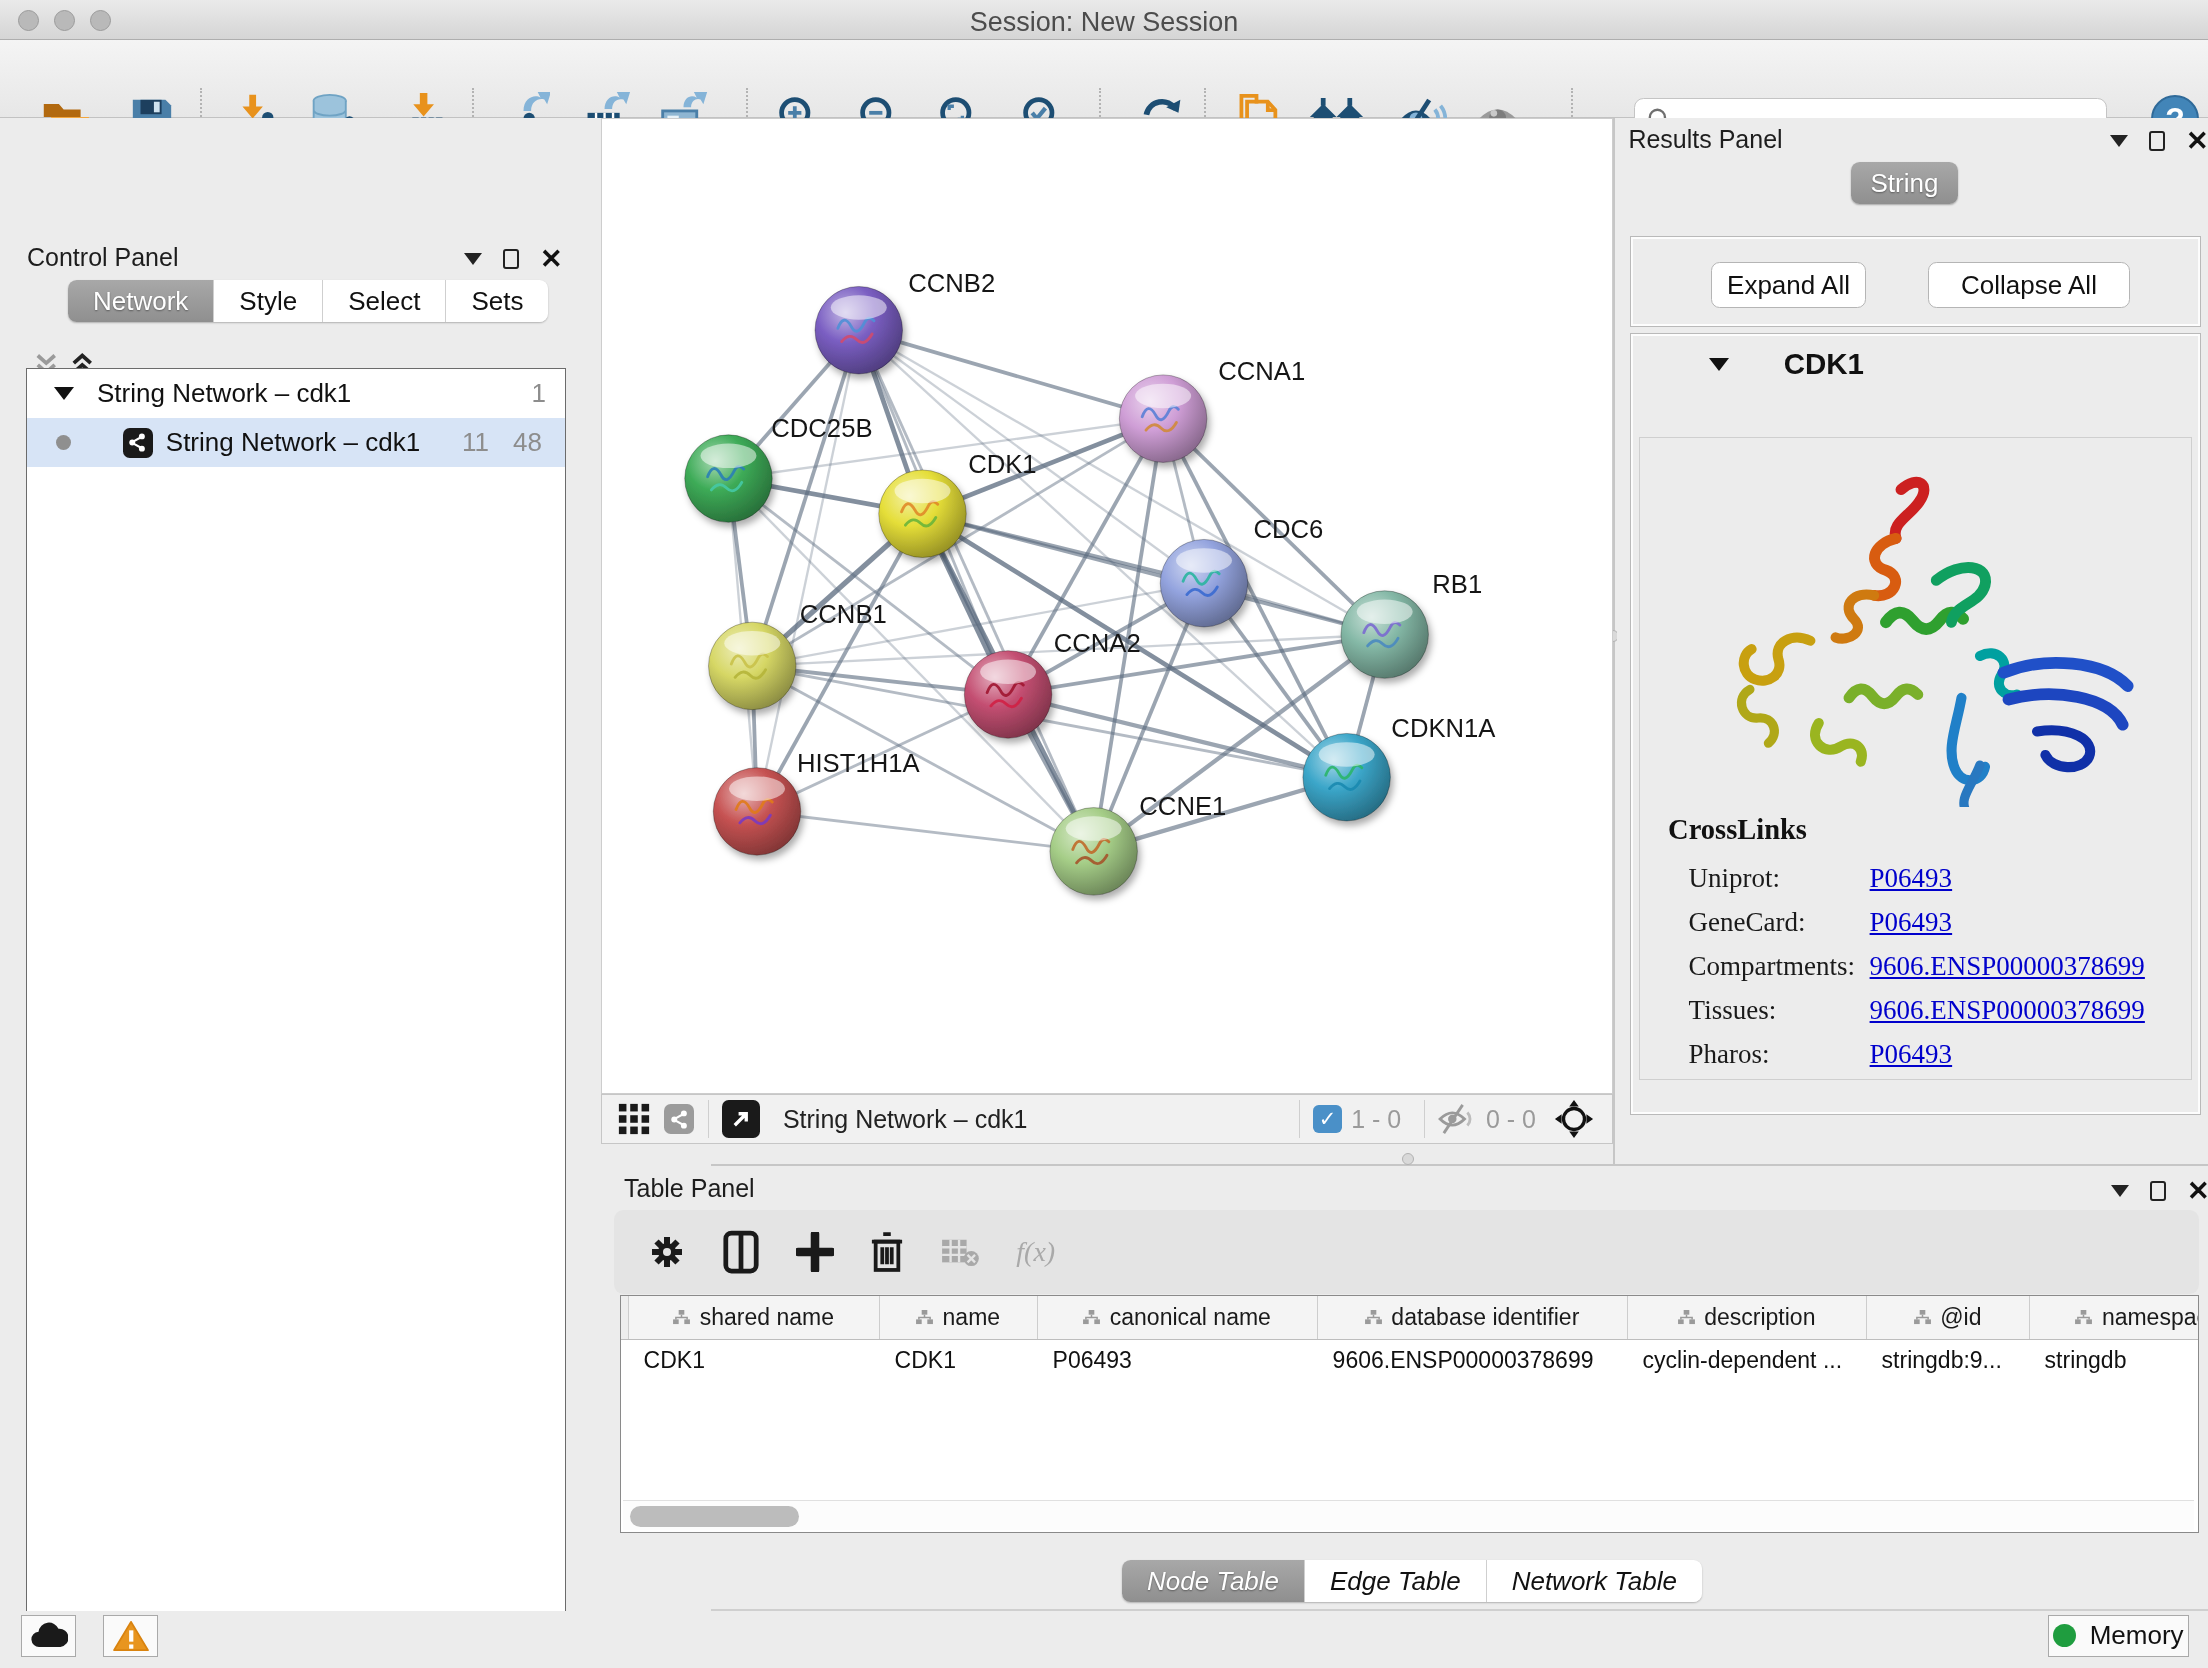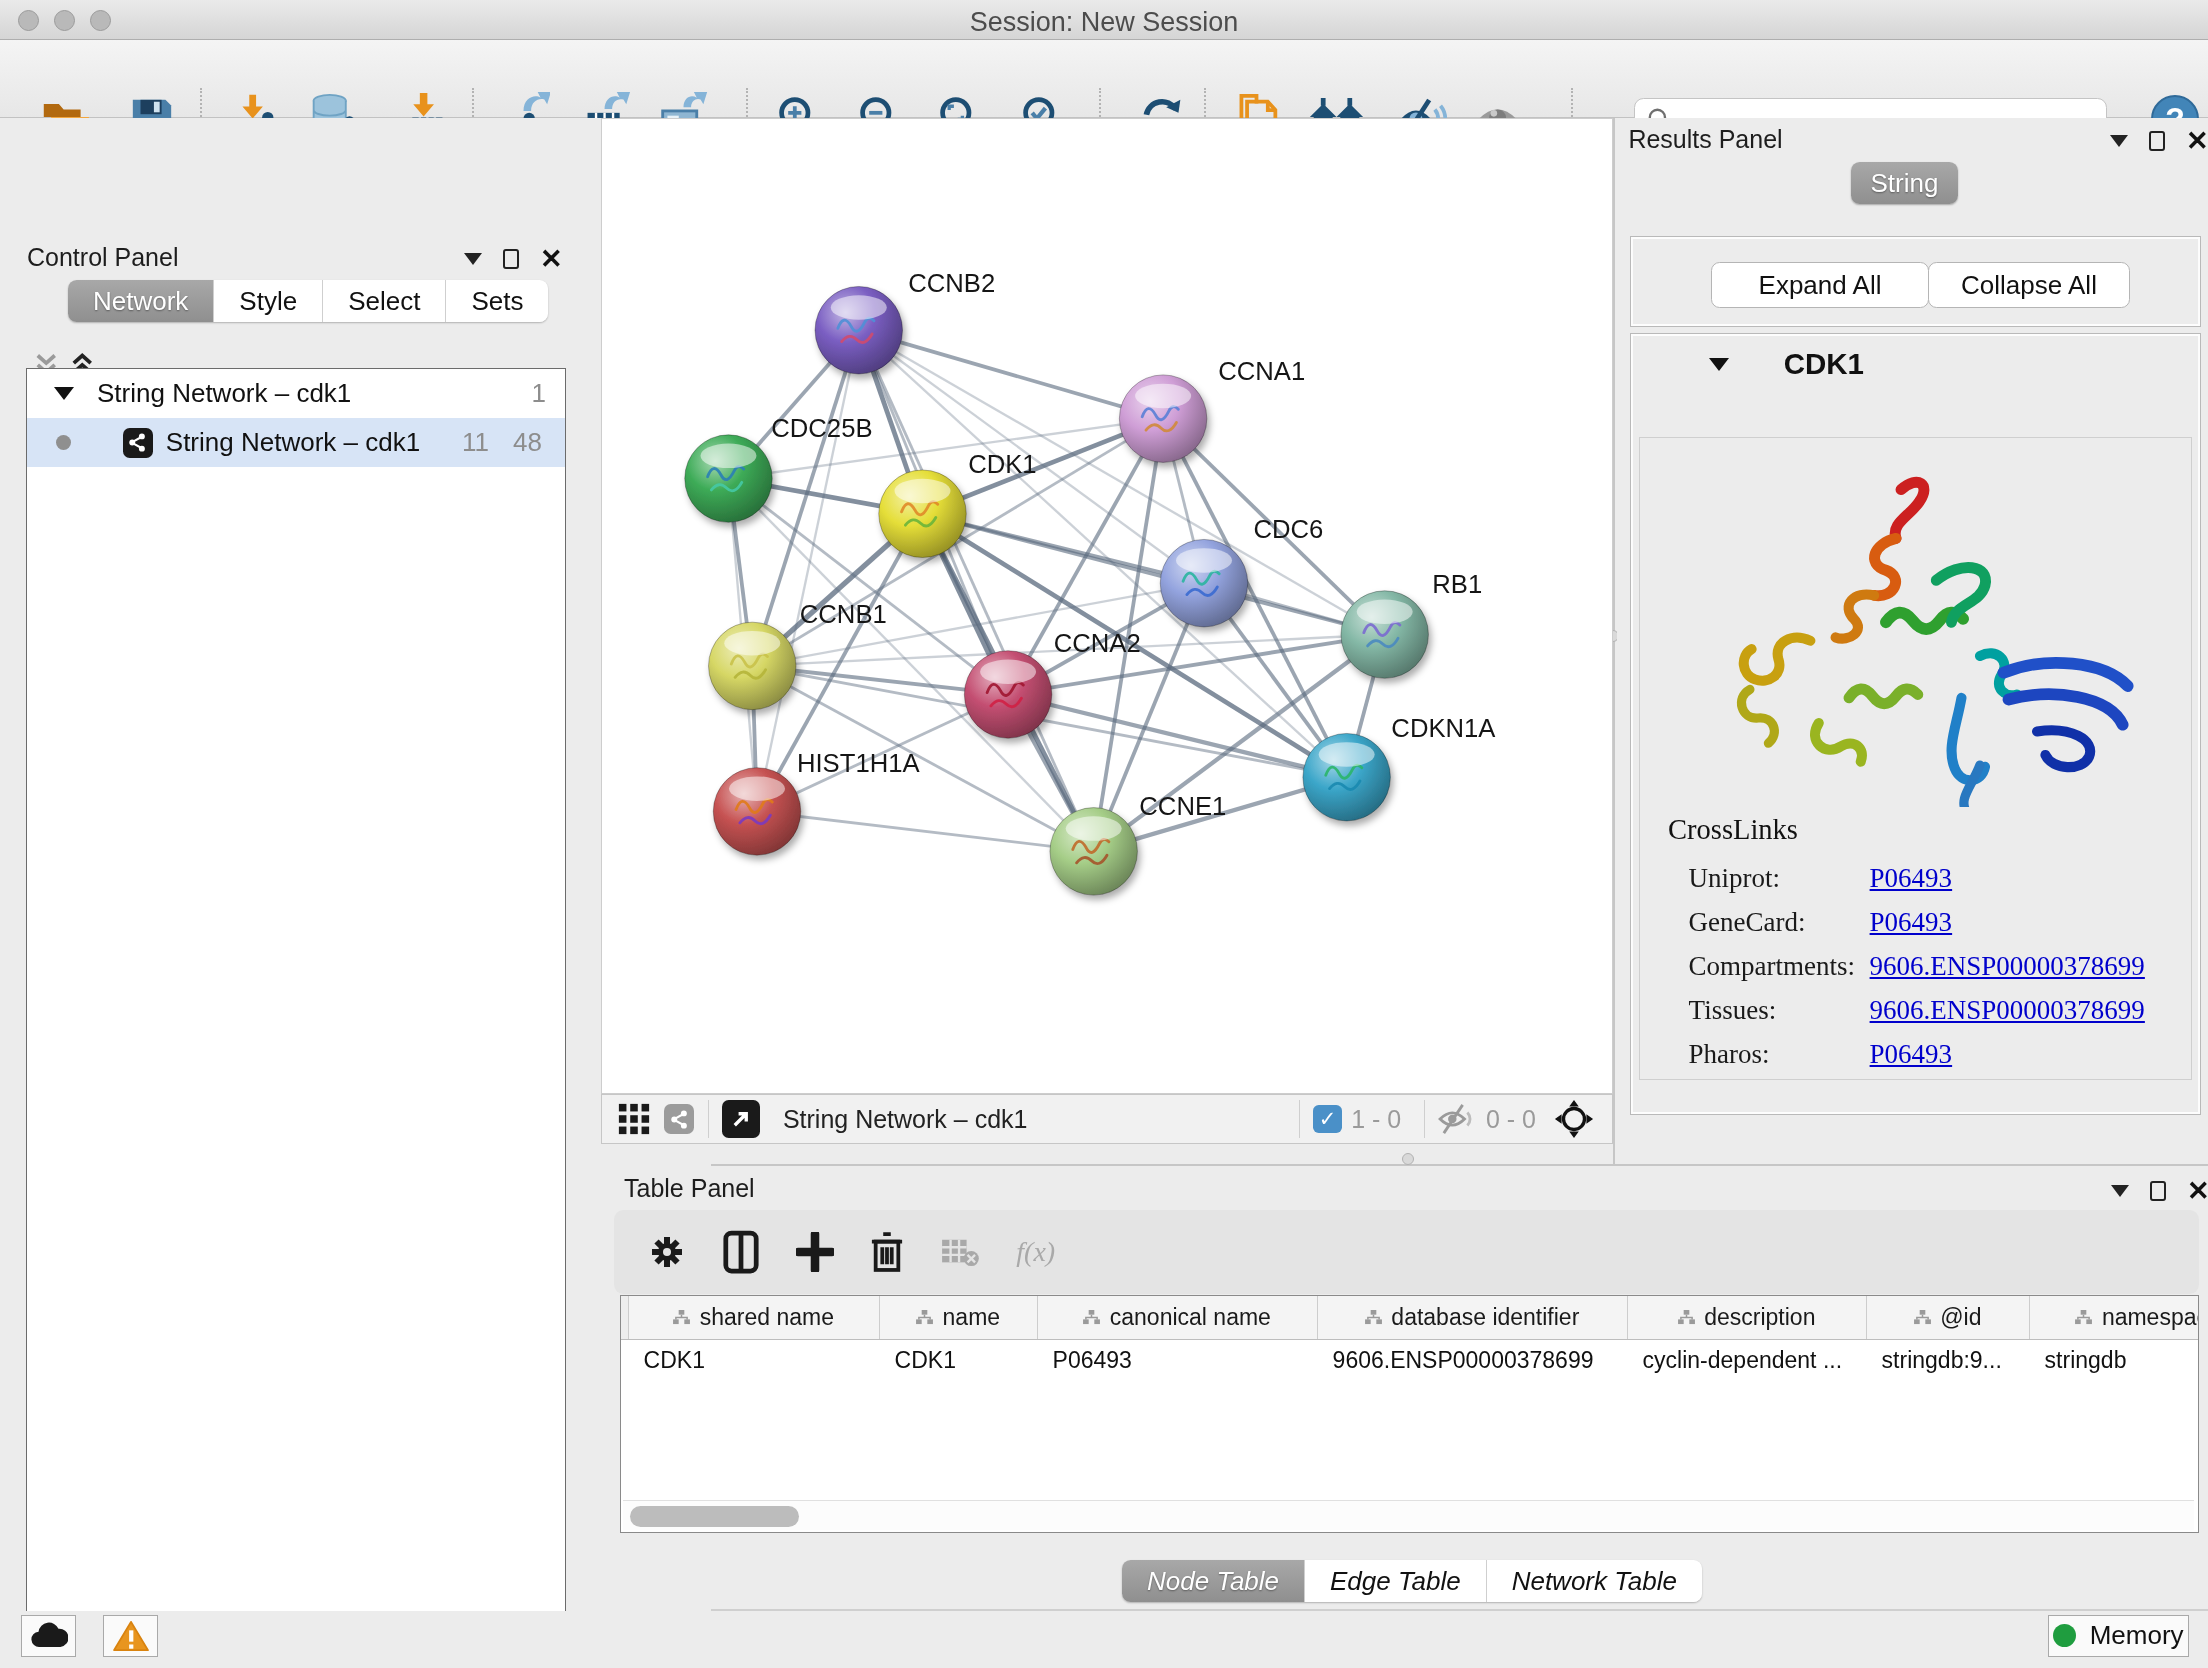--- a/index.html
+++ b/index.html
@@ -82,21 +82,21 @@
     border:1.9px solid #b9b9b9; box-shadow:inset 0 0 0 1.9px #fdfdfd; }
   .rp-btn { position:absolute; top:25px; height:46px; background:#fff; border:1.9px solid #b5b5b5; border-radius:8.6px;
     font-size:26px; color:#111; display:flex; align-items:center; justify-content:center; }
   .rp-box2 { position:absolute; left:1630px; top:333px; width:571px; height:782px; background:#ececec;
     border:1.9px solid #b9b9b9; box-shadow:inset 0 0 0 1.9px #fdfdfd; }
   .rp-genehdr { position:absolute; left:5.7px; top:5.7px; right:5.7px; height:49px; display:flex; align-items:center; }
   .rp-gene { font-size:29.5px; font-weight:bold; color:#111; margin-left:55px; }
   .rp-descrow { position:absolute; left:7.6px; top:57px; right:7.6px; height:46px; border:1px solid #cfcfcf; border-bottom:none;
     display:flex; align-items:center; font-size:26px; color:#111; padding-left:27px; }
   .rp-body { position:absolute; left:7.6px; top:103px; right:7.6px; bottom:34px; border:1px solid #cfcfcf; }
-  .xl-title { position:absolute; left:28.5px; top:376px; font-family:"Liberation Serif", serif; font-weight:normal; font-size:28.5px; color:#111; }
+  .xl-title { position:absolute; left:28.5px; top:376px; font-family:"Liberation Serif", serif; font-weight:bold; font-size:28.5px; color:#111; }
   .xl-rows { position:absolute; left:49px; top:418px; right:9.5px; }
   .xl-row { height:44px; display:flex; align-items:center; font-family:"Liberation Serif", serif; font-size:27px; }
   .xl-label { width:181px; color:#1a1a1a; }
   .xl-value { color:#0000cc; text-decoration:underline; }
 
   
   .table-panel { position:absolute; left:601px; top:1166px; width:1607px; height:443px; background:#ececec; }
   .tp-toolbar { position:absolute; left:13.3px; top:44px; width:1585px; height:84px; background:#e4e4e4;
     border-radius:9.5px; display:flex; align-items:center; gap:36px; padding-left:34px; }
   .fx { font-family:"Liberation Serif", serif; font-style:italic; font-size:28px; color:#a9a9a9; }
@@ -672,21 +672,21 @@
 <div class="results-panel">
   <div style="position:absolute; left:11.4px; top:6.7px;" class="panel-title">Results Panel</div>
   <div class="ph-icons" style="left:493px; top:13.3px;">
     <span class="ph-tri"></span>
     <span class="ph-float"></span>
     <span class="ph-close">✕</span>
   </div>
 </div>
 <div class="rp-tab">String</div>
 <div class="rp-box1">
-  <div class="rp-btn" style="left:80px; width:218px;">Expand All</div>
+  <div class="rp-btn" style="left:80px; width:155px;">Expand All</div>
   <div class="rp-btn" style="left:297px; width:202px;">Collapse All</div>
 </div>
 <div class="rp-box2">
   <div class="rp-genehdr">
     <span class="tri-down" style="margin-left:72px"></span>
     <span class="rp-gene">CDK1</span>
   </div>
   <div class="rp-body">
     <svg width="533" height="361" viewBox="0 0 560 430" style="position:absolute;left:13.3px;top:7.6px">
       <g fill="none" stroke-linecap="round">

